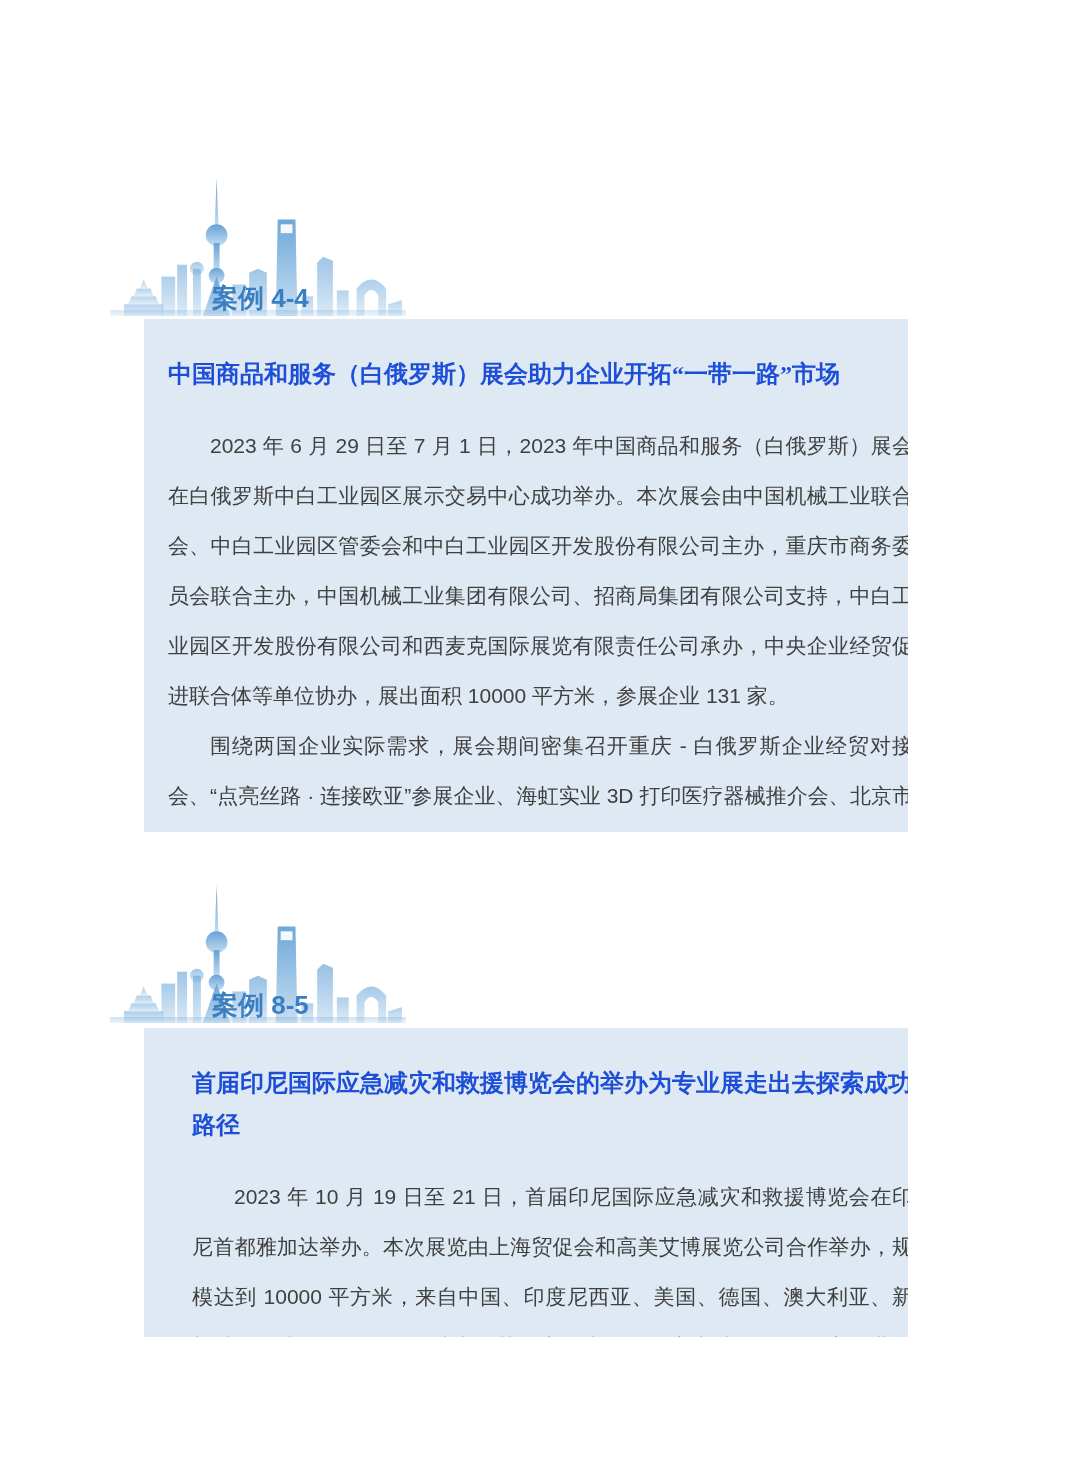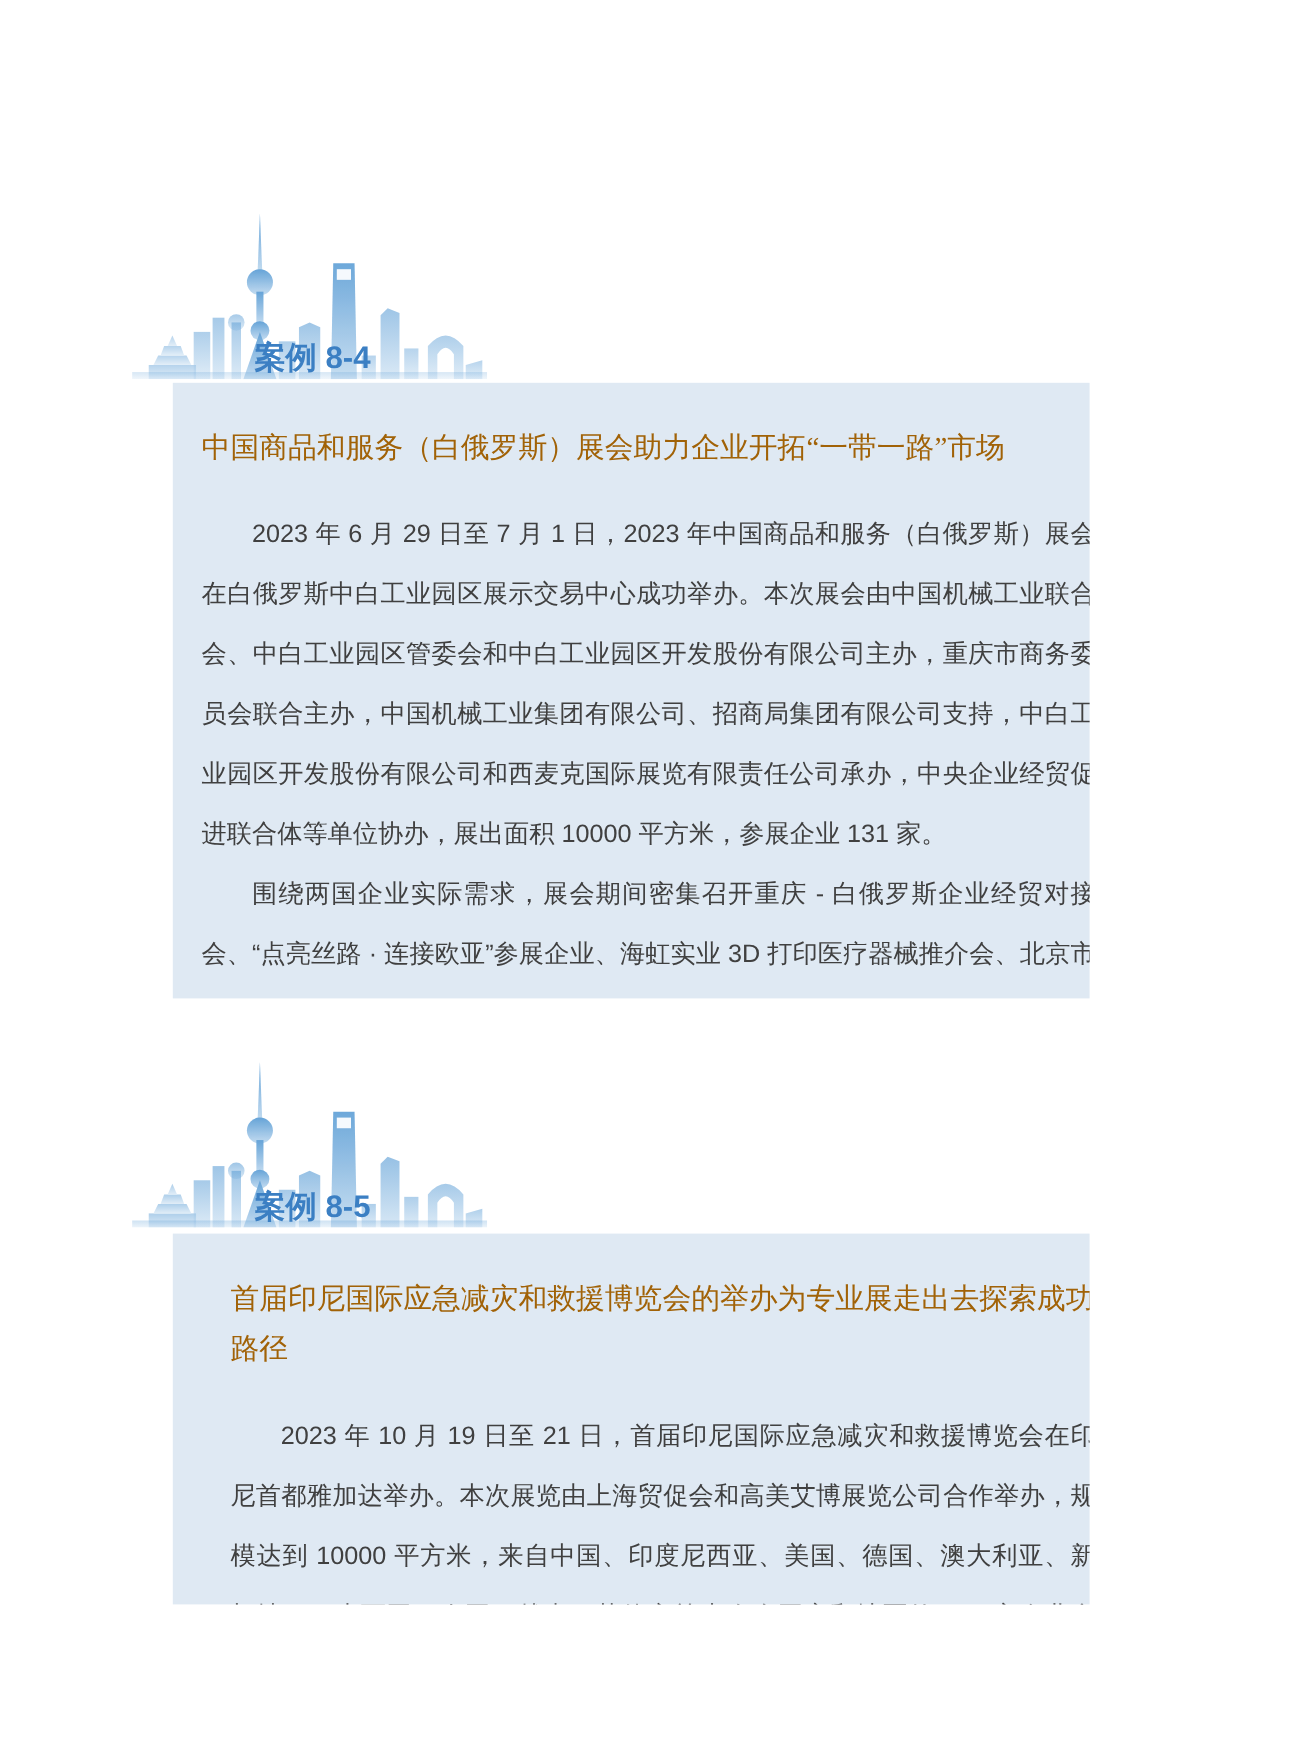--- a/index.html
+++ b/index.html
@@ -43,21 +43,21 @@
   .case-box{
     position:absolute;left:144px;width:793px;
     background:#dfe9f3;box-sizing:border-box;
     padding:34px 24px 0 24px;overflow:hidden;
   }
   .case-box-1{top:319px;height:513px;}
   .case-box-2{top:1028px;height:309px;padding-left:48px;}
   .case-title{
     margin:0 0 26px 0;
     font-family:"Liberation Serif","DejaVu Serif",serif;
-    font-size:24px;font-weight:400;color:#a16207;line-height:42px;
+    font-size:24px;font-weight:700;color:#1d4ed8;line-height:42px;
   }
   .case-body p{
     margin:0;
     font-size:21px;line-height:50px;color:#404040;
     text-align:justify;text-indent:2em;
   }
 </style>
 </head>
 <body>
 
@@ -106,21 +106,21 @@
           <rect x="173" y="47" width="12" height="9" fill="#f4f9fd"></rect>
         </g>
         <rect x="194" y="120" width="12" height="20" opacity="0.45"></rect>
         <polygon points="210,140 210,86 216,80 226,84 226,140" opacity="0.6"></polygon>
         <rect x="230" y="114" width="12" height="26" opacity="0.45"></rect>
         <path d="M250 140 L250 112 Q265 94 280 112 L280 140 L272 140 L272 119 Q265 108 258 119 L258 140 Z" opacity="0.5"></path>
         <polygon points="282,140 282,128 296,124 296,140" opacity="0.45"></polygon>
         <rect x="0" y="134" width="300" height="6" opacity="0.25"></rect>
       </g>
     </svg>
-    <div class="case-badge">案例 8-4</div>
+    <div class="case-badge">案例 4-4</div>
   </div>
 
   <div class="case-box case-box-1">
     <h2 class="case-title">中国商品和服务（白俄罗斯）展会助力企业开拓“一带一路”市场</h2>
     <div class="case-body">
       <p>2023 年 6 月 29 日至 7 月 1 日，2023 年中国商品和服务（白俄罗斯）展会在白俄罗斯中白工业园区展示交易中心成功举办。本次展会由中国机械工业联合会、中白工业园区管委会和中白工业园区开发股份有限公司主办，重庆市商务委员会联合主办，中国机械工业集团有限公司、招商局集团有限公司支持，中白工业园区开发股份有限公司和西麦克国际展览有限责任公司承办，中央企业经贸促进联合体等单位协办，展出面积 10000 平方米，参展企业 131 家。</p>
       <p>围绕两国企业实际需求，展会期间密集召开重庆 - 白俄罗斯企业经贸对接会、“点亮丝路 · 连接欧亚”参展企业、海虹实业 3D 打印医疗器械推介会、北京市线上线下融合参展推介等展会配套活动。作为落实中白两国联合声明的具体举措，展会已成为助力国内企业开拓“一带一路”市场并持续推动中白工业园招商引资的常态化平台。</p>
     </div>
   </div>
 

